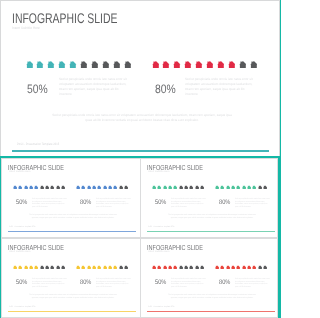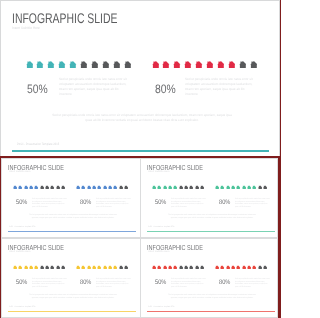--- a/index.html
+++ b/index.html
@@ -1,18 +1,18 @@
 <!DOCTYPE html>
 <html><head>
 <meta charset="utf-8">
 <style>
   html,body{margin:0;padding:0;background:#ffffff;}
   body{width:281px;height:318px;font-family:"Liberation Sans",sans-serif;overflow:hidden;
        -webkit-font-smoothing:antialiased;text-rendering:geometricPrecision;}
-  .page{position:relative;width:281px;height:318px;background:#7f1d1d;}
+  .page{position:relative;width:281px;height:318px;background:#14b8a6;}
 
   .slide{position:absolute;background:#fff;box-sizing:border-box;overflow:hidden;}
   .slide .title{position:absolute;color:#5b5c5e;white-space:nowrap;transform-origin:left top;}
   .slide .subtitle{position:absolute;color:#d8d9db;white-space:nowrap;transform-origin:left top;}
   .slide .pct{position:absolute;color:#6d6e71;white-space:nowrap;transform-origin:left top;}
   .slide .para{position:absolute;color:#e0e1e3;}
   .slide .caption{position:absolute;color:#e0e1e3;text-align:center;}
   .slide .footer{position:absolute;color:#d6d7d9;white-space:nowrap;transform-origin:left top;}
   .slide .bar{position:absolute;}
   .iconrow{position:absolute;display:flex;}

